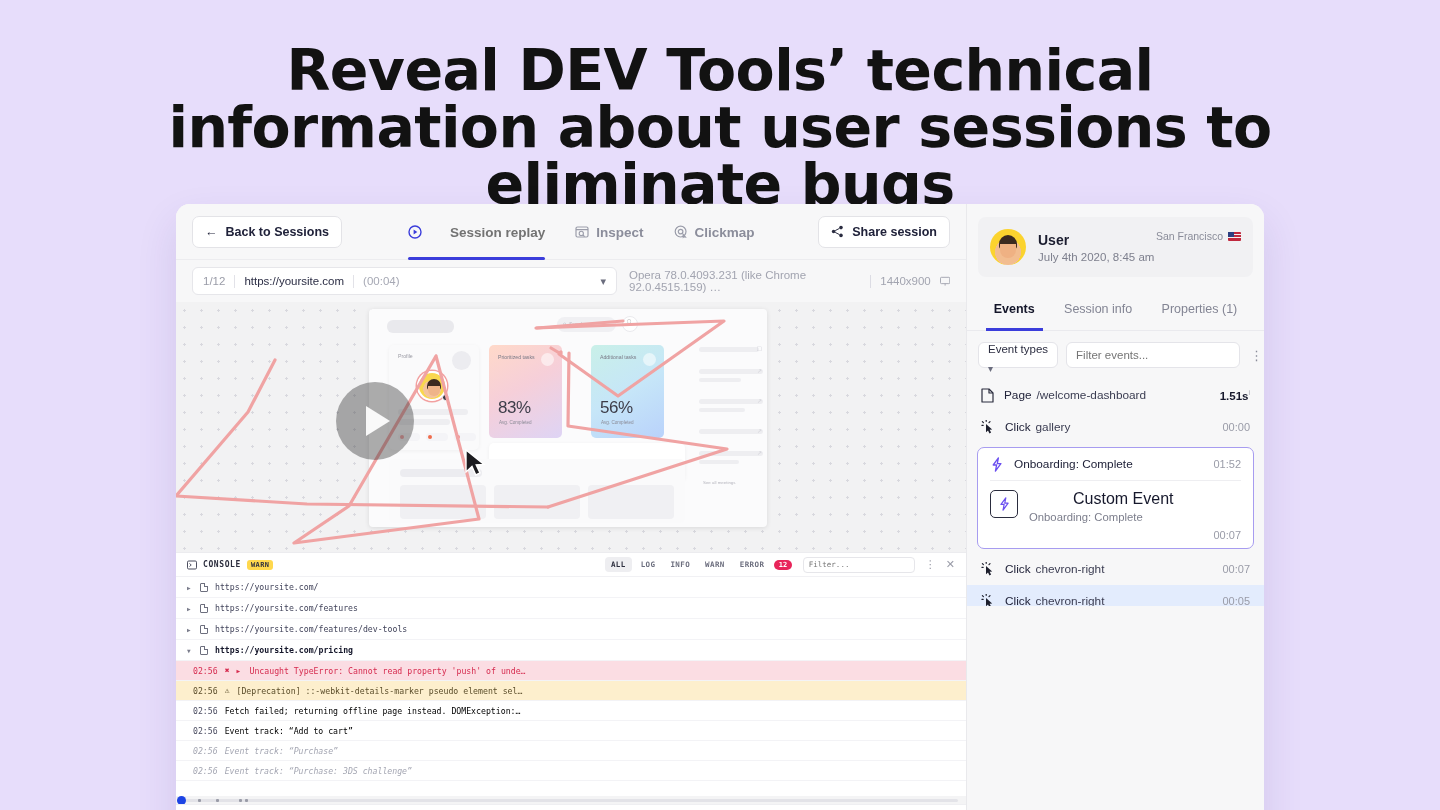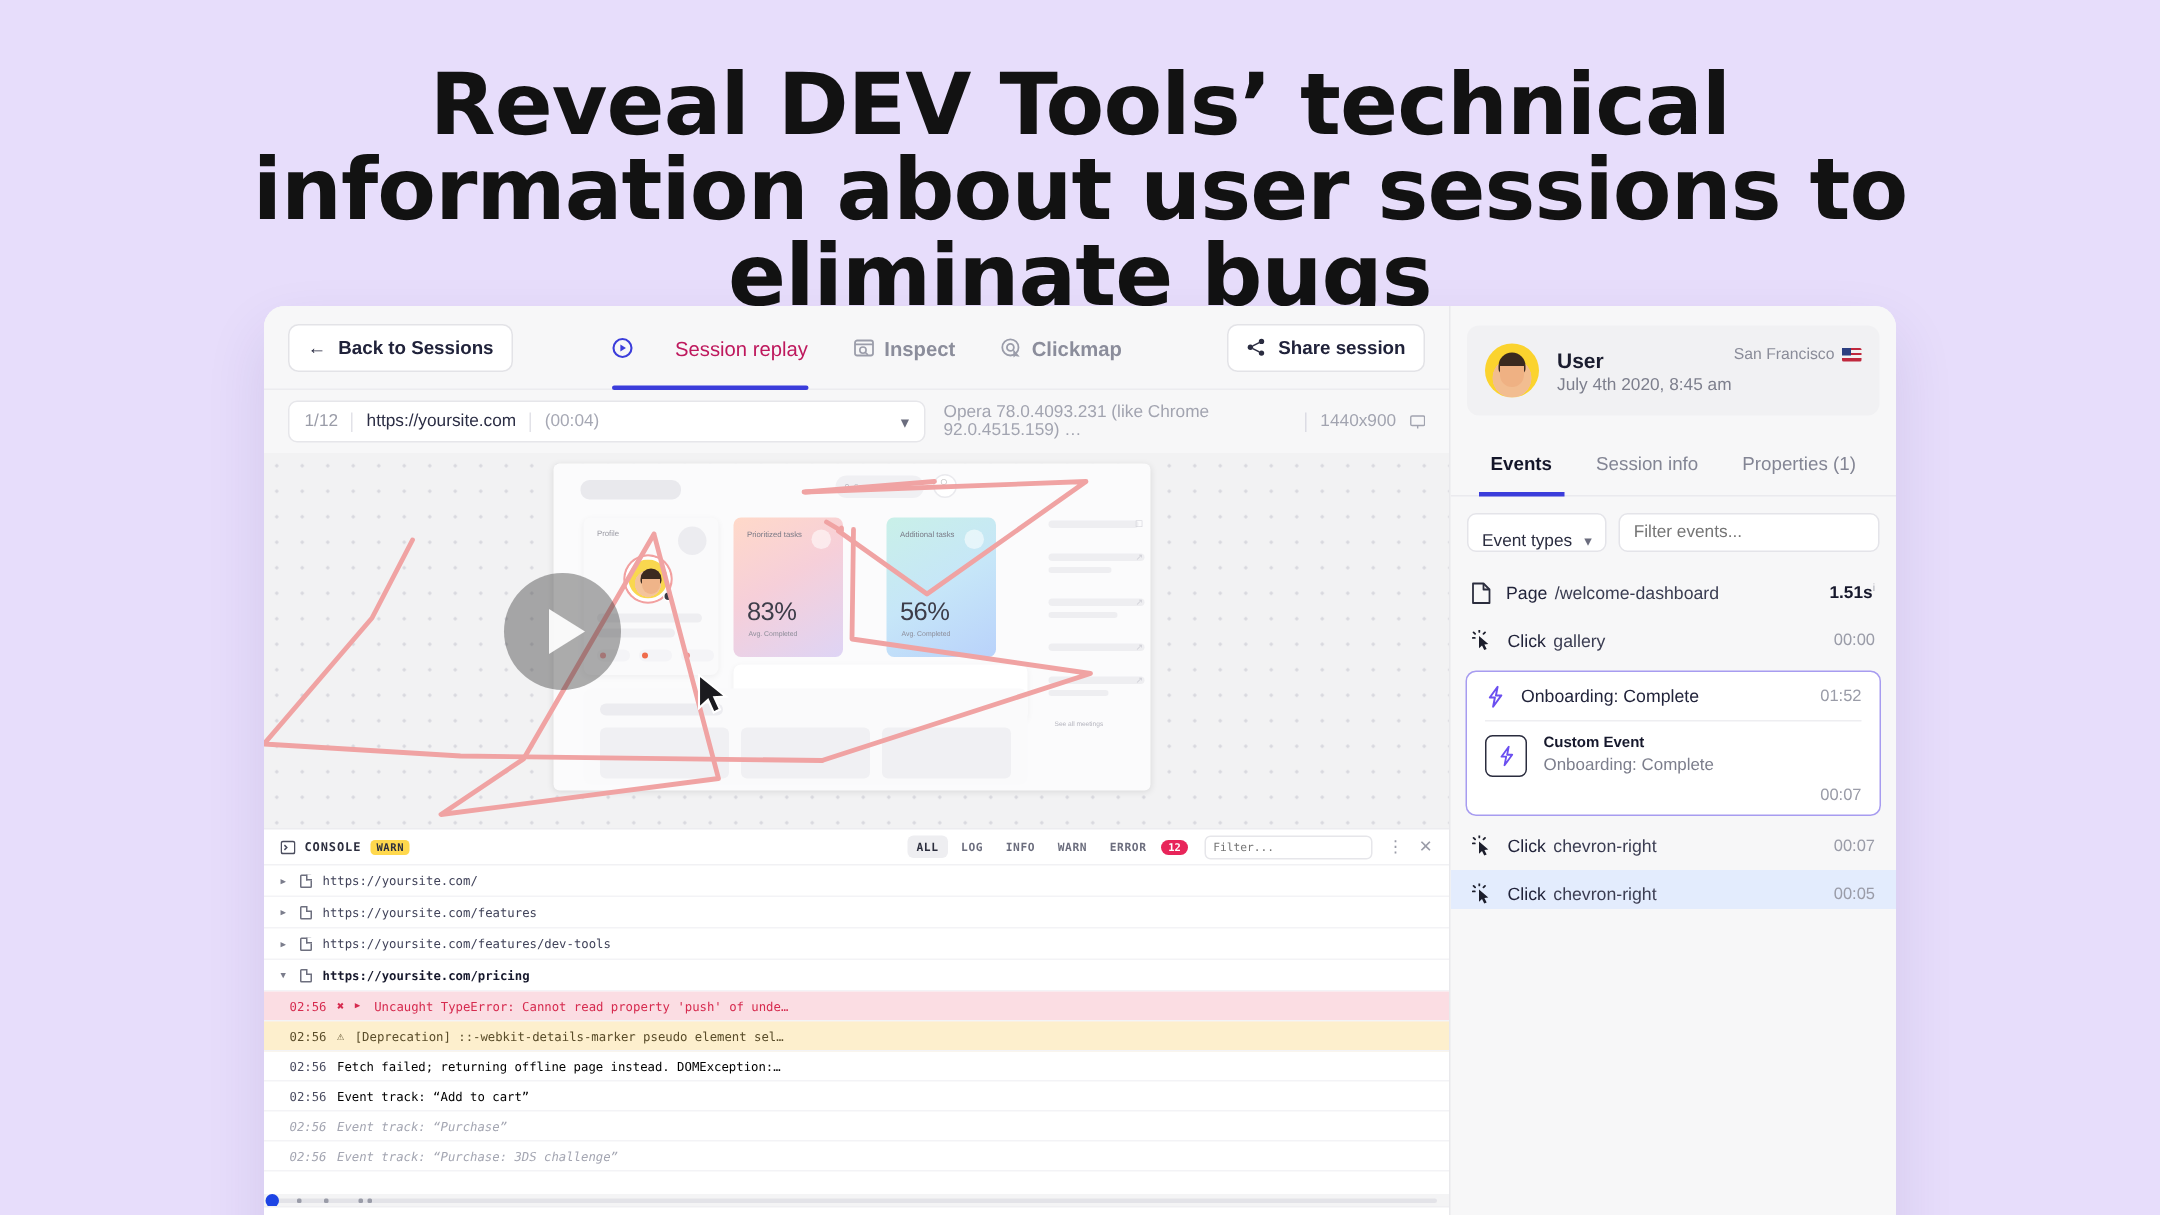--- a/index.html
+++ b/index.html
@@ -50,21 +50,21 @@
     height: 32px; padding: 0 12px;
     border: 1px solid #e3e3e7; border-radius: 7px; background: #fff;
     font-size: 12.5px; font-weight: 700; color: #20223a; cursor: pointer;
     white-space: nowrap;
   }
   .tabs { position: absolute; left: 232px; top: 0; height: 56px; display: flex; align-items: center; gap: 30px; }
   .tab {
     display: flex; align-items: center; gap: 7px; height: 56px;
     font-size: 13.5px; color: #8b8d9b; font-weight: 600; cursor: pointer; position: relative;
   }
-  .tab.active { color: #be185d; font-weight: 400; gap: 28px; }
+  .tab.active { color: #737373; font-weight: 700; gap: 28px; }
   .tab.active::after {
     content: ""; position: absolute; left: 0; right: 0; bottom: 0;
     height: 3px; background: #3b3ddb; border-radius: 2px;
   }
   .share-btn { position: absolute; right: 16px; }
 
   
   .urlrow { height: 42px; display: flex; align-items: center; padding: 0 16px; gap: 12px; background: #f7f7f8; }
   .urlbox {
     flex: 0 0 425px; height: 28px; background: #fff; border: 1px solid #e6e6ea; border-radius: 6px;
@@ -182,41 +182,41 @@
   .flag { width: 13px; height: 9px; border-radius: 1px; background: linear-gradient(#c0283d 0 18%, #f2f2f2 18% 36%, #c0283d 36% 54%, #f2f2f2 54% 72%, #c0283d 72% 100%); position: relative; }
   .flag::after { content: ""; position: absolute; left: 0; top: 0; width: 6px; height: 5px; background: #2c3f80; }
 
   .rtabs { display: flex; align-items: center; justify-content: space-around; height: 44px; margin-top: 10px;
            border-bottom: 1px solid #eaeaee; padding: 0 12px; }
   .rtab { font-size: 12.5px; color: #838594; height: 44px; display: flex; align-items: center; position: relative; cursor: pointer; }
   .rtab.active { color: #14162a; font-weight: 700; }
   .rtab.active::after { content: ""; position: absolute; left: -8px; right: -8px; bottom: 0; height: 2.5px; background: #3b3ddb; }
 
   .filters { display: flex; align-items: center; gap: 8px; padding: 11px 11px; }
-  .f-types { display: flex; align-items: flex-end; gap: 8px; height: 26px; padding: 0 9px; border: 1px solid #e4e4e9; border-radius: 6px;
-             font-size: 11.5px; color: #2b2d40; background: #fff; cursor: pointer; white-space: nowrap; }
+  .f-types { display: flex; align-items: flex-start; gap: 8px; height: 26px; padding: 0 9px; border: 1px solid #e4e4e9; border-radius: 6px;
+             font-size: 11.5px; color: #2b2d40; background: #fff; cursor: pointer; white-space: nowrap; flex-direction: column; }
   .f-input { flex: 1; height: 26px; border: 1px solid #e4e4e9; border-radius: 6px; padding: 0 9px; font-size: 11.5px; color: #a8aab6; background: #fff;
              font-family: "Liberation Sans", sans-serif; }
   .f-dots { color: #8a8c99; font-size: 13px; cursor: pointer; padding: 0 2px; }
 
   .ev-origin { display: flex; align-items: center; justify-content: center; gap: 9px; height: 34px; font-size: 12.5px; font-weight: 700; color: #3b3ddb; }
   .ev-list { position: relative; }
   .ev { display: flex; align-items: center; gap: 10px; height: 32px; padding: 0 14px; font-size: 11.8px; color: #21233a; cursor: pointer; }
   .ev .lbl { flex: 1; display: flex; gap: 5px; }
   .ev .lbl .obj { color: #3b3d52; }
   .ev .t { font-size: 11px; color: #9a9ca8; }
   .ev .t b { color: #16182c; font-weight: 700; font-size: 11.5px; }
   .ev .t sup { font-size: 7px; color: #a8aab4; }
   .ev.sel { background: #e3ecfd; }
   .ev-group { margin: 4px 10px; border: 1.3px solid #a79cf0; border-radius: 7px; background: #fff; }
   .ev-group .ev { padding: 0 12px; }
   .ev-div { height: 1px; background: #eeeef1; margin: 0 12px; }
   .ev-custom { display: flex; gap: 11px; padding: 9px 12px 6px; align-items: flex-start; }
   .ev-cbox { width: 28px; height: 28px; border: 1.3px solid #2a2c3e; border-radius: 5px; display: flex; align-items: center; justify-content: center; flex: none; }
-  .ev-ctitle { font-size: 10px; font-weight: 700; color: #16182c; }
+  .ev-ctitle { font-size: 16px; font-weight: 400; color: #16182c; margin-left: 44px; }
   .ev-csub { font-size: 11.3px; color: #7c7e8c; margin-top: 3px; }
   .ev-ctime { text-align: right; font-size: 11px; color: #9a9ca8; padding: 0 12px 7px; }
   .ev-clip { overflow: hidden; position: relative; height: 227px; }
 </style>
 </head>
 <body>
 
 <div class="page">
 
   <h1 class="headline">Reveal DEV Tools’ technical information about user sessions to eliminate bugs</h1>

